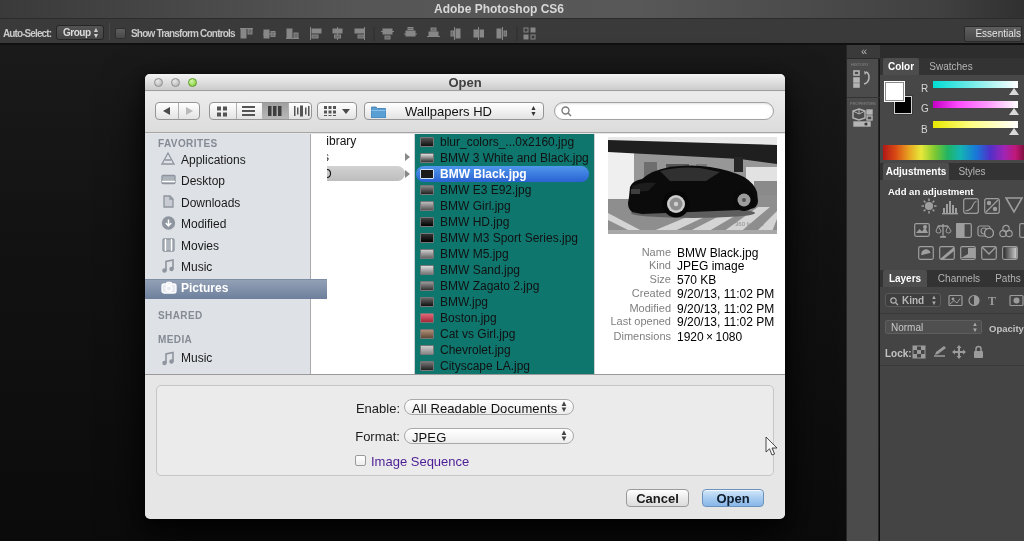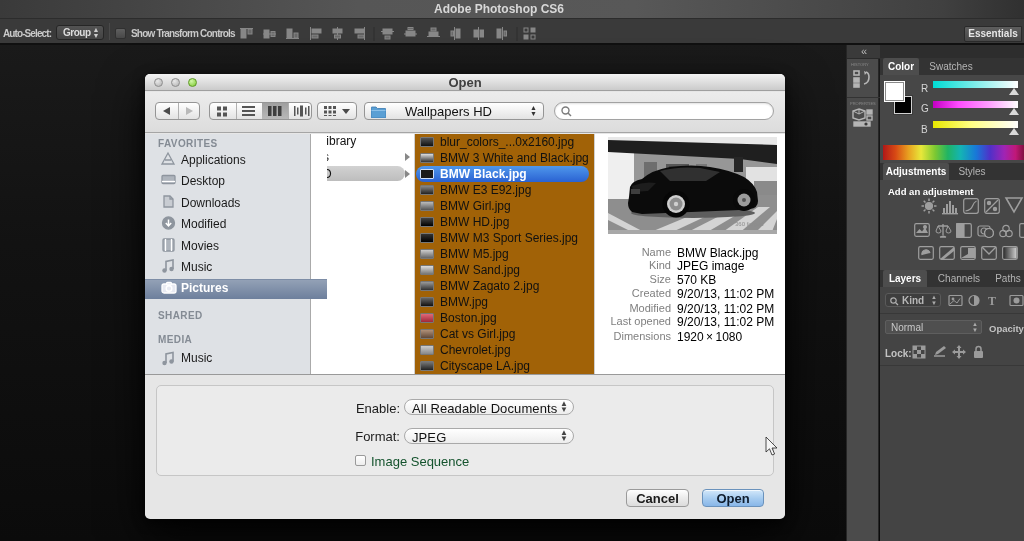--- a/index.html
+++ b/index.html
@@ -8,21 +8,21 @@
   #stage { position:relative; width:1024px; height:541px; }
 
   
   #titlebar { left:0; top:0; width:1024px; height:18px;
     background:linear-gradient(to right,#3a3a3a,#565656 35%,#585858 62%,#404040 92%,#303030);
     color:#d8d8d8; font-size:12px; font-weight:bold; text-align:center; line-height:18px; padding-right:26px; }
   #optionsbar { left:0; top:18px; width:1024px; height:27px; background:#3a3a3a; border-top:1px solid #2c2c2c; border-bottom:2px solid #101010; color:#c9c9c9; font-size:10px; }
   .ob-item { position:absolute; top:2px; height:25px; line-height:25px; font-weight:bold; }
   .ob-btn { background:linear-gradient(#535353,#434343); border:1px solid #262626; border-radius:3px; color:#dcdcdc; text-align:left; }
   .vsep { position:absolute; top:4px; width:1px; height:17px; background:#2d2d2d; border-right:1px solid #4a4a4a; }
-  #essentials { position:absolute; left:964px; top:7px; width:58px; height:16px; background:linear-gradient(#5e5e5e,#474747); border:1px solid #2a2a2a; border-radius:2px 0 0 2px; color:#e6e6e6; font-size:10px; font-weight:bold; text-align:center; line-height:13px; }
+  #essentials { position:absolute; left:964px; top:7px; width:58px; height:16px; background:linear-gradient(#5e5e5e,#474747); border:1px solid #2a2a2a; border-radius:2px 0 0 2px; color:#e6e6e6; font-size:10px; font-weight:normal; text-align:right; line-height:13px; }
 
   
   #dockstrip { left:846px; top:45px; width:33px; height:496px; background:#4b4b4b; border-left:1px solid #262626; border-right:1px solid #262626; }
   #panelcol { left:880px; top:45px; width:144px; height:496px; background:#464646; }
   .ptabbar { position:absolute; left:0; width:144px; height:17px; background:#333333; }
   .ptab { position:absolute; top:0; height:17px; line-height:17px; font-size:10px; color:#b4b4b4; text-align:center; }
   .ptab.active { background:#4d4d4d; color:#ffffff; font-weight:bold; border-radius:2px 2px 0 0; }
 
   
   #dialog { left:145px; top:74px; width:640px; height:445px; border-radius:5px;
@@ -31,21 +31,21 @@
     background:linear-gradient(#f3f3f3,#cbcbcb); border-bottom:1px solid #9f9f9f;
     text-align:center; font-size:13px; font-weight:bold; color:#404040; line-height:17px; }
   .tl { position:absolute; top:4px; width:9px; height:9px; border-radius:50%; }
   #dlg-toolbar { left:0; top:18px; width:640px; height:41px; background:linear-gradient(#ececec,#dcdcdc); border-bottom:1px solid #a5a5a5; }
   .tbtn { position:absolute; top:10px; height:18px; background:linear-gradient(#ffffff,#e3e3e3); border:1px solid #959595; border-radius:4px; }
   #dlg-body { left:0; top:60px; width:640px; height:241px; background:#ffffff; }
   #sidebar { left:0; top:0; width:166px; height:241px; background:#dee1e5; border-right:1px solid #aaaaaa; }
   .sb-head { position:absolute; left:13px; font-size:10px; font-weight:bold; color:#848b94; letter-spacing:0.4px; }
   .sb-item { position:absolute; left:36px; font-size:12px; color:#1a1a1a; white-space:nowrap; }
   #col1 { left:182px; top:0; width:88px; height:240px; background:#ffffff; border-right:1px solid #cfcfcf; overflow:hidden; }
-  #col2 { left:270px; top:0; width:180px; height:240px; background:#a16207; border-right:1px solid #cfcfcf; overflow:hidden; }
+  #col2 { left:270px; top:0; width:180px; height:240px; background:#0f766e; border-right:1px solid #cfcfcf; overflow:hidden; }
   #col3 { left:450px; top:0; width:190px; height:240px; background:#ffffff; overflow:hidden; }
   .frow { position:absolute; left:0; width:180px; height:16px; font-size:12px; color:#111; line-height:16px; white-space:nowrap; }
   .frow .fname { position:absolute; left:25px; top:0; }
   .ficon { position:absolute; left:5px; top:3px; width:14px; height:10px; background:#2e2e2e; border:1px solid #777; border-radius:1px; }
   #dlg-footer { left:0; top:301px; width:640px; height:144px; background:#e6e6e6; border-radius:0 0 5px 5px; border-top:1px solid #999999; margin-top:-1px; }
   #innerpanel { left:11px; top:10px; width:618px; height:91px; background:#ebebeb; border:1px solid #c6c6c6; border-radius:5px; }
   .flabel { position:absolute; font-size:13px; color:#1c1c1c; text-align:right; }
   .dropdown { position:absolute; height:16px; background:linear-gradient(#ffffff,#ededed); border:1px solid #a9a9a9; border-radius:8px; font-size:13px; color:#111; letter-spacing:0.1px; }
   .stepper { position:absolute; right:5px; top:1px; font-size:8px; color:#444; line-height:6px; }
   .macbtn { position:absolute; top:114px; height:18px; border-radius:4px; font-size:13px; font-weight:bold; text-align:center; line-height:17px; }
@@ -596,21 +596,21 @@
       <div class="dropdown" style="left:259px;top:24px;width:170px;">
         <span style="position:absolute;left:7px;top:1px;">All Readable Documents</span>
         <span class="stepper">▲<br>▼</span>
       </div>
       <div class="flabel" style="left:160px;top:54px;width:95px;">Format:</div>
       <div class="dropdown" style="left:259px;top:52.5px;width:170px;">
         <span style="position:absolute;left:7px;top:1px;">JPEG</span>
         <span class="stepper">▲<br>▼</span>
       </div>
       <div style="position:absolute;left:210px;top:80px;width:11px;height:11px;background:linear-gradient(#ffffff,#ededed);border:1px solid #9a9a9a;border-radius:2px;"></div>
-      <div style="position:absolute;left:226px;top:78.5px;font-size:13px;color:#14532d;">Image Sequence</div>
+      <div style="position:absolute;left:226px;top:78.5px;font-size:13px;color:#4c1d95;">Image Sequence</div>
       <div class="macbtn" style="left:481px;width:63px;background:linear-gradient(#ffffff,#ebebeb 50%,#dcdcdc);border:1px solid #9a9a9a;color:#1a1a1a;">Cancel</div>
       <div class="macbtn" style="left:557px;width:62px;background:linear-gradient(#d3e8fa,#a8cdf0 50%,#88b6e8);border:1px solid #6a92bc;color:#0f1c2c;box-shadow:inset 0 1px 0 rgba(255,255,255,0.7);">Open</div>
     </div>
     <svg class="abs" style="left:620px;top:363px;" width="14" height="20" viewBox="0 0 14 20">
       <polygon points="1,0 1,15 4.5,11.8 7,18 9.6,17 7,11 12,11" fill="#f5f5f5" stroke="#222" stroke-width="0.8"></polygon>
     </svg>
   </div>
 </div>
 
 </body></html>

